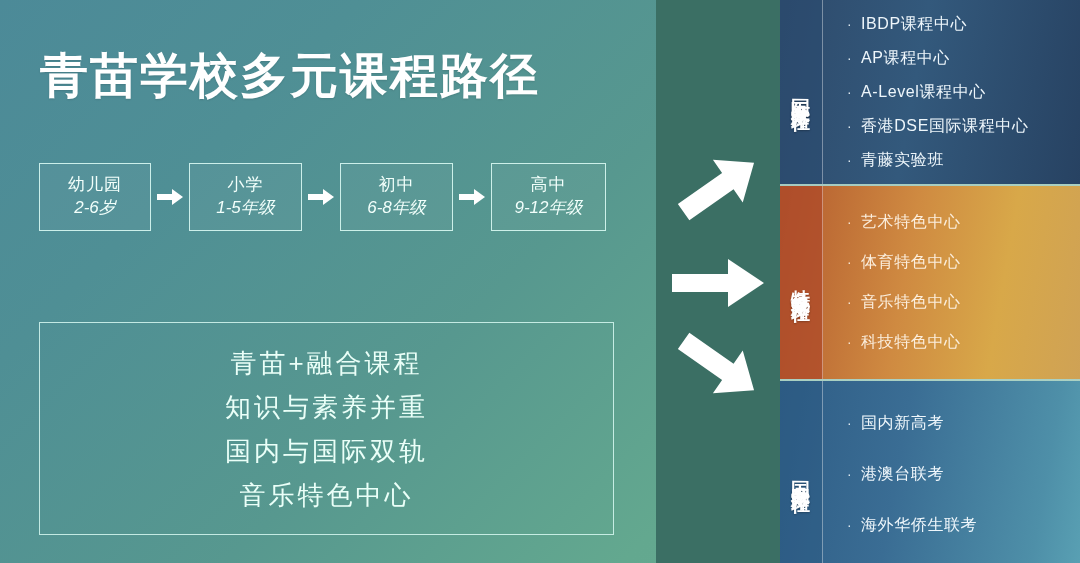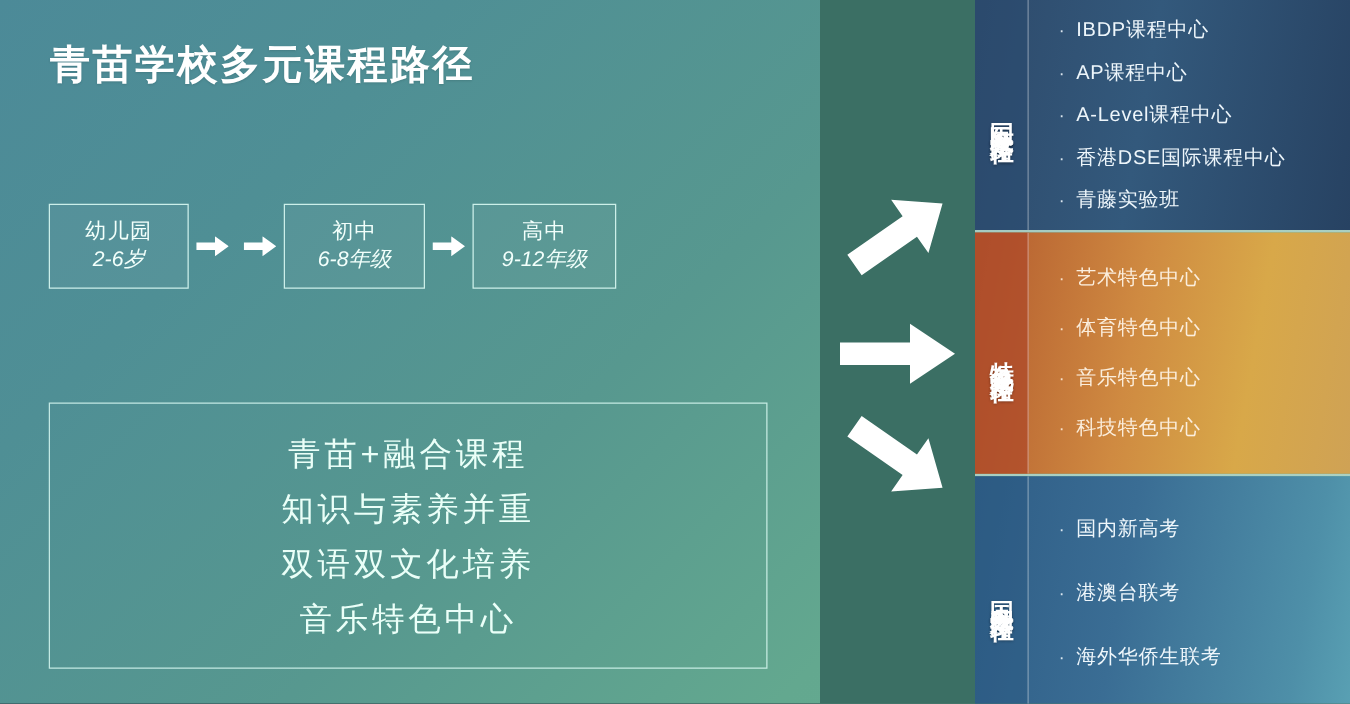--- a/index.html
+++ b/index.html
@@ -21,22 +21,22 @@
   
   .left-col {
     position: absolute;
     left: 0; top: 0;
     width: 656px; height: 563px;
   }
 
   .poster-title {
     position: absolute;
     left: 40px;
-    top: 34px;
-    font-size: 32px;
+    top: 50px;
+    font-size: 48px;
     font-weight: bold;
     color: #ffffff;
     letter-spacing: 2px;
     line-height: 1.1;
     white-space: nowrap;
     text-shadow: 0 1px 2px rgba(0,0,0,0.12);
   }
 
   .stage-row {
     position: absolute;
@@ -201,20 +201,24 @@
         <span class="s-line1">幼儿园</span>
         <span class="s-line2">2-6岁</span>
       </div>
 
       <div class="stage-arrow">
         <svg width="26" height="16" viewBox="0 0 26 16">
           <polygon points="0,5 15,5 15,0 26,8 15,16 15,11 0,11" fill="#ffffff"></polygon>
         </svg>
       </div>
 
+      <div class="stage-box stage-w2">
+        <span class="s-line1">小学</span>
+        <span class="s-line2">1-5年级</span>
+      </div>
 
       <div class="stage-arrow">
         <svg width="26" height="16" viewBox="0 0 26 16">
           <polygon points="0,5 15,5 15,0 26,8 15,16 15,11 0,11" fill="#ffffff"></polygon>
         </svg>
       </div>
 
       <div class="stage-box stage-w3">
         <span class="s-line1">初中</span>
         <span class="s-line2">6-8年级</span>
@@ -229,21 +233,21 @@
       <div class="stage-box stage-w4">
         <span class="s-line1">高中</span>
         <span class="s-line2">9-12年级</span>
       </div>
 
     </div>
 
     <div class="feature-box">
       <div class="feature-line">青苗+融合课程</div>
       <div class="feature-line">知识与素养并重</div>
-      <div class="feature-line">双语双文化培养</div>
+      <div class="feature-line">国内与国际双轨</div>
       <div class="feature-line">音乐特色中心</div>
     </div>
 
   </div>
 
   <div class="mid-band">
 
     <div class="big-arrow arrow-up">
       <svg width="100" height="100" viewBox="0 0 100 100">
         <g transform="rotate(-35 50 50)">

